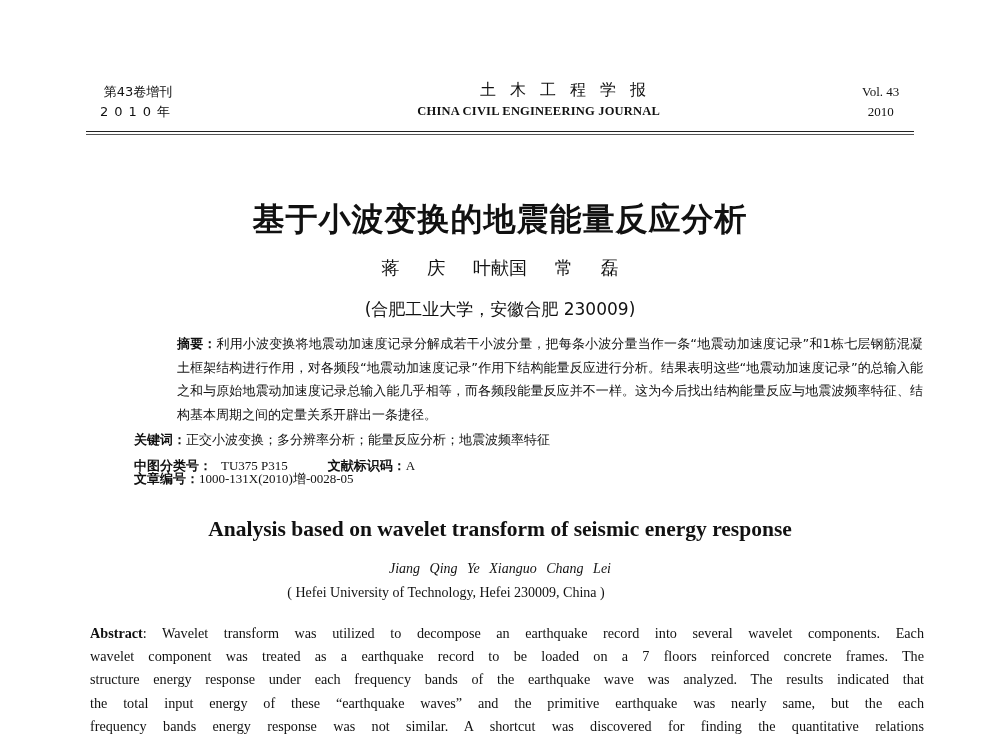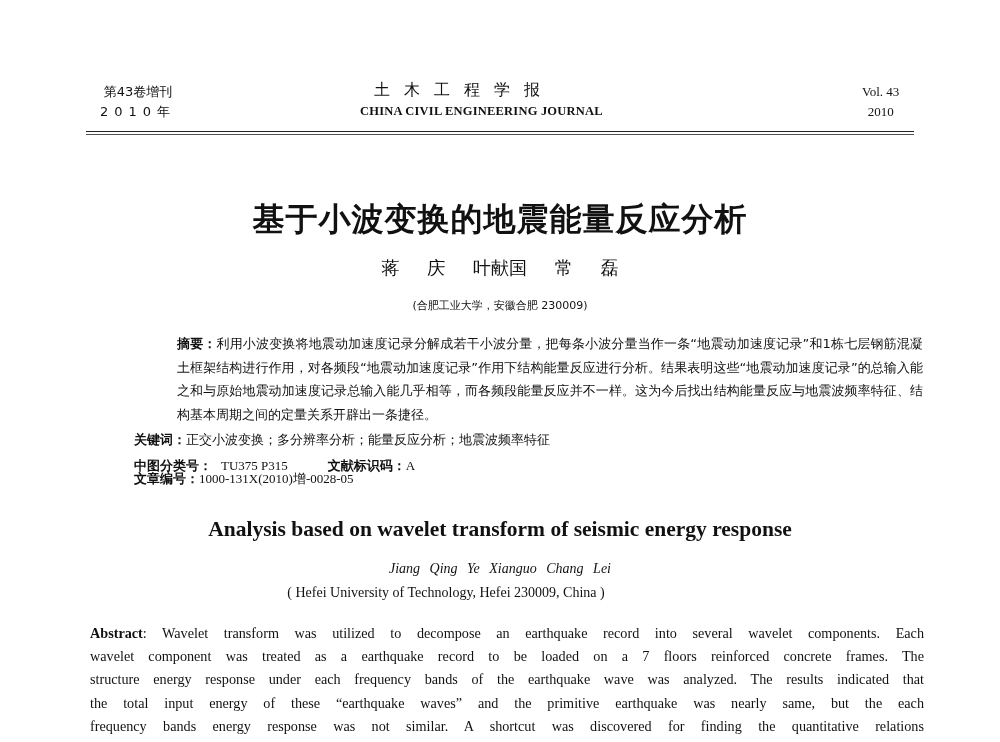--- a/index.html
+++ b/index.html
@@ -13,31 +13,31 @@
       overflow: hidden;
       position: relative;
       color: #111111;
       font-family: "Liberation Serif", "DejaVu Serif", serif;
     }
     .abs { position: absolute; text-align: center; }
 
     
     .hdr-left { left: 100px; top: 82px; font-size: 13px; line-height: 20px; font-family: "DejaVu Sans", sans-serif; }
     .hdr-left .yr { letter-spacing: 6px; }
-    .hdr-center { left: 360px; top: 80px; width: 300px; text-align: left; }
+    .hdr-center { left: 360px; top: 80px; width: 300px; text-align: right; }
     .hdr-center .cn { font-size: 16px; letter-spacing: 14px; font-family: "DejaVu Sans", sans-serif; line-height: 20px; padding-left: 14px; }
     .hdr-center .en { font-size: 12.5px; font-weight: bold; font-family: "Liberation Serif", serif; line-height: 22px; letter-spacing: 0.2px; }
     .hdr-right { left: 862px; top: 82px; font-size: 13px; line-height: 20px; font-family: "Liberation Serif", serif; }
     .rule1 { left: 86px; top: 131px; width: 828px; height: 1px; background: #222; }
     .rule2 { left: 86px; top: 134px; width: 828px; height: 1px; background: #555; }
 
     
     .cn-title { left: 0; width: 1000px; top: 198px; text-align: center; font-size: 32px; font-weight: bold; font-family: "DejaVu Sans", sans-serif; letter-spacing: 1px; }
     .cn-authors { left: 0; width: 1000px; top: 256px; text-align: center; font-size: 18px; font-family: "DejaVu Serif", serif; word-spacing: 22px; }
-    .cn-affil { left: 0; width: 1000px; top: 298px; text-align: center; font-size: 11px; font-family: "DejaVu Sans", sans-serif; }
+    .cn-affil { left: 0; width: 1000px; top: 298px; text-align: center; font-size: 17px; font-family: "DejaVu Sans", sans-serif; }
 
     
     .cn-abstract { left: 134px; top: 332px; width: 746px; font-size: 13px; line-height: 23.5px; font-family: "DejaVu Sans", sans-serif; text-align: justify; margin-left: 43px; }
     .cn-abstract b { font-weight: bold; }
     .cn-meta { left: 134px; font-size: 13px; line-height: 20px; font-family: "DejaVu Sans", sans-serif; }
     .cn-meta b { font-weight: bold; }
     .kw { top: 430px; }
     .cls { top: 456px; }
     .cls .gap { display: inline-block; width: 40px; }
     .artno { top: 469px; }

